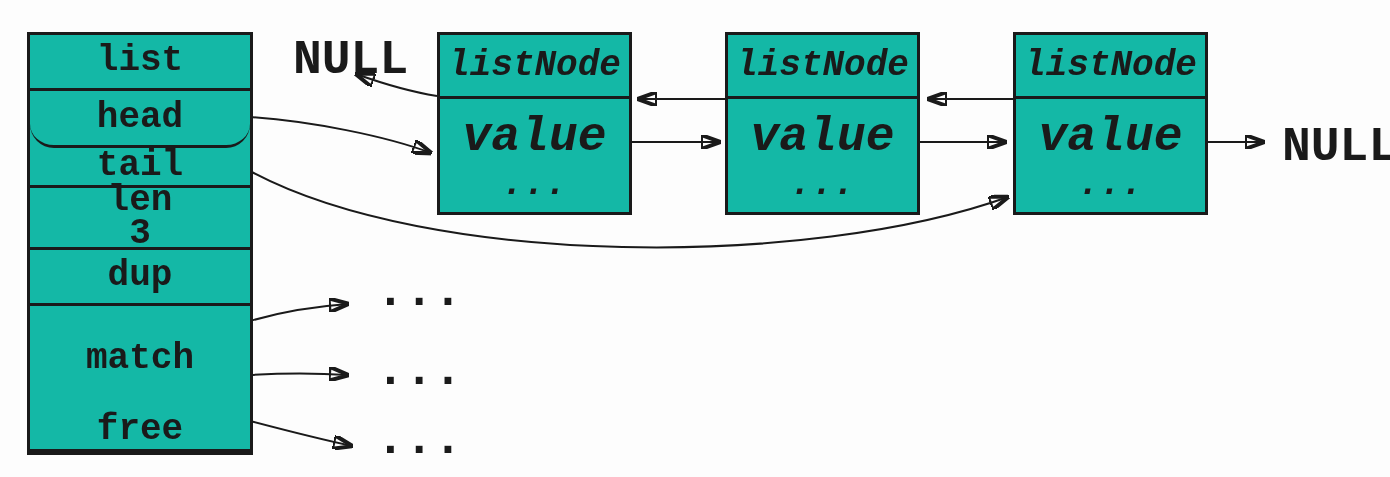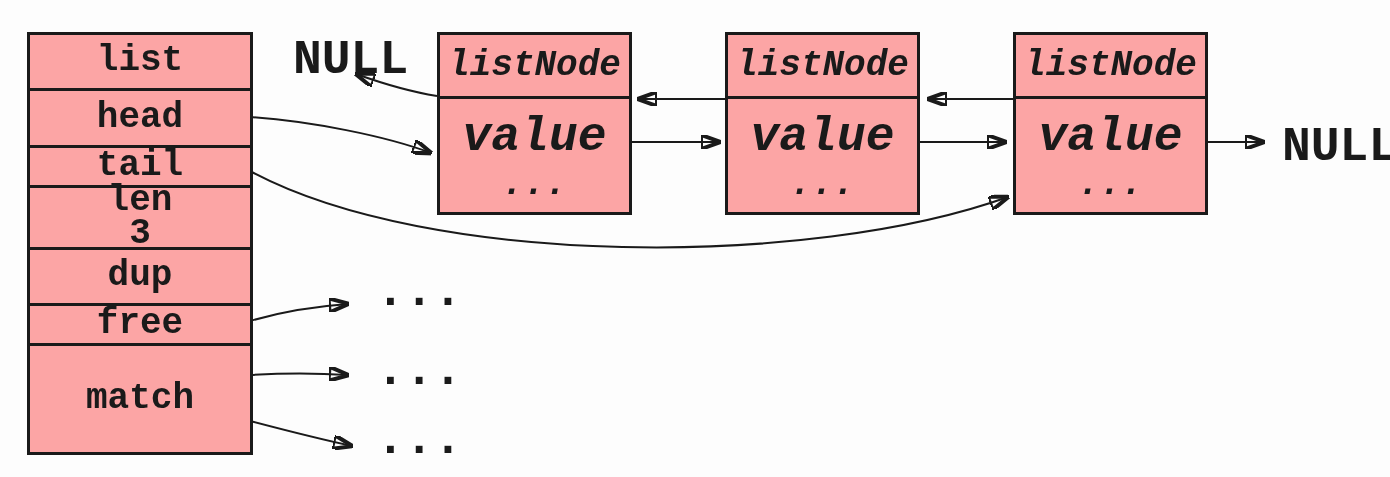--- a/index.html
+++ b/index.html
@@ -13,33 +13,33 @@
   }
   .overlay {
     position:absolute; left:0; top:0; width:1390px; height:477px;
     pointer-events:none;
   }
   .overlay path { stroke:#1a1a1a; stroke-width:2; fill:none; }
   .struct-box {
     position:absolute;
     box-sizing:border-box;
     border:3px solid #1a1a1a;
-    background:#fca5a5;
+    background:#14b8a6;
     display:flex; flex-direction:column;
   }
   .list-box { left:27px; top:32px; width:226px; height:423px; }
   .row {
     box-sizing:border-box;
     border-bottom:3px solid #1a1a1a;
     display:flex; flex-direction:column;
     align-items:center; justify-content:center;
     font-size:36px; font-weight:bold; line-height:0.9;
   }
   .row.last { border-bottom:none; flex:1; }
-  .h56 { height:56px; } .h57 { height:57px; } .h55 { height:40px; } .h88 { height:62px; }
+  .h56 { height:56px; } .h57 { height:57px;border-radius:24px; } .h55 { height:40px; } .h88 { height:62px; }
   .node-box { top:32px; width:195px; height:183px;font-style:italic; }
   .node-1 { left:437px; }
   .node-2 { left:725px; }
   .node-3 { left:1013px; }
   .node-title {
     box-sizing:border-box; height:64px;
     border-bottom:3px solid #1a1a1a;
     display:flex; align-items:center; justify-content:center;
     font-size:36px; font-weight:bold;
   }
@@ -99,25 +99,25 @@
     <div class="row h55">
       <span>tail</span>
     </div>
     <div class="row h88">
       <span>len</span>
       <span>3</span>
     </div>
     <div class="row h56">
       <span>dup</span>
     </div>
+    <div class="row last">
+      <span>match</span>
+    </div>
     <div class="row h55">
       <span>free</span>
-    </div>
-    <div class="row last">
-      <span>match</span>
     </div>
   </div>
 
   <div class="struct-box node-box node-1">
     <div class="node-title">
       <span>listNode</span>
     </div>
     <div class="node-body">
       <div class="node-value">value</div>
       <div class="node-ellipsis">...</div>

